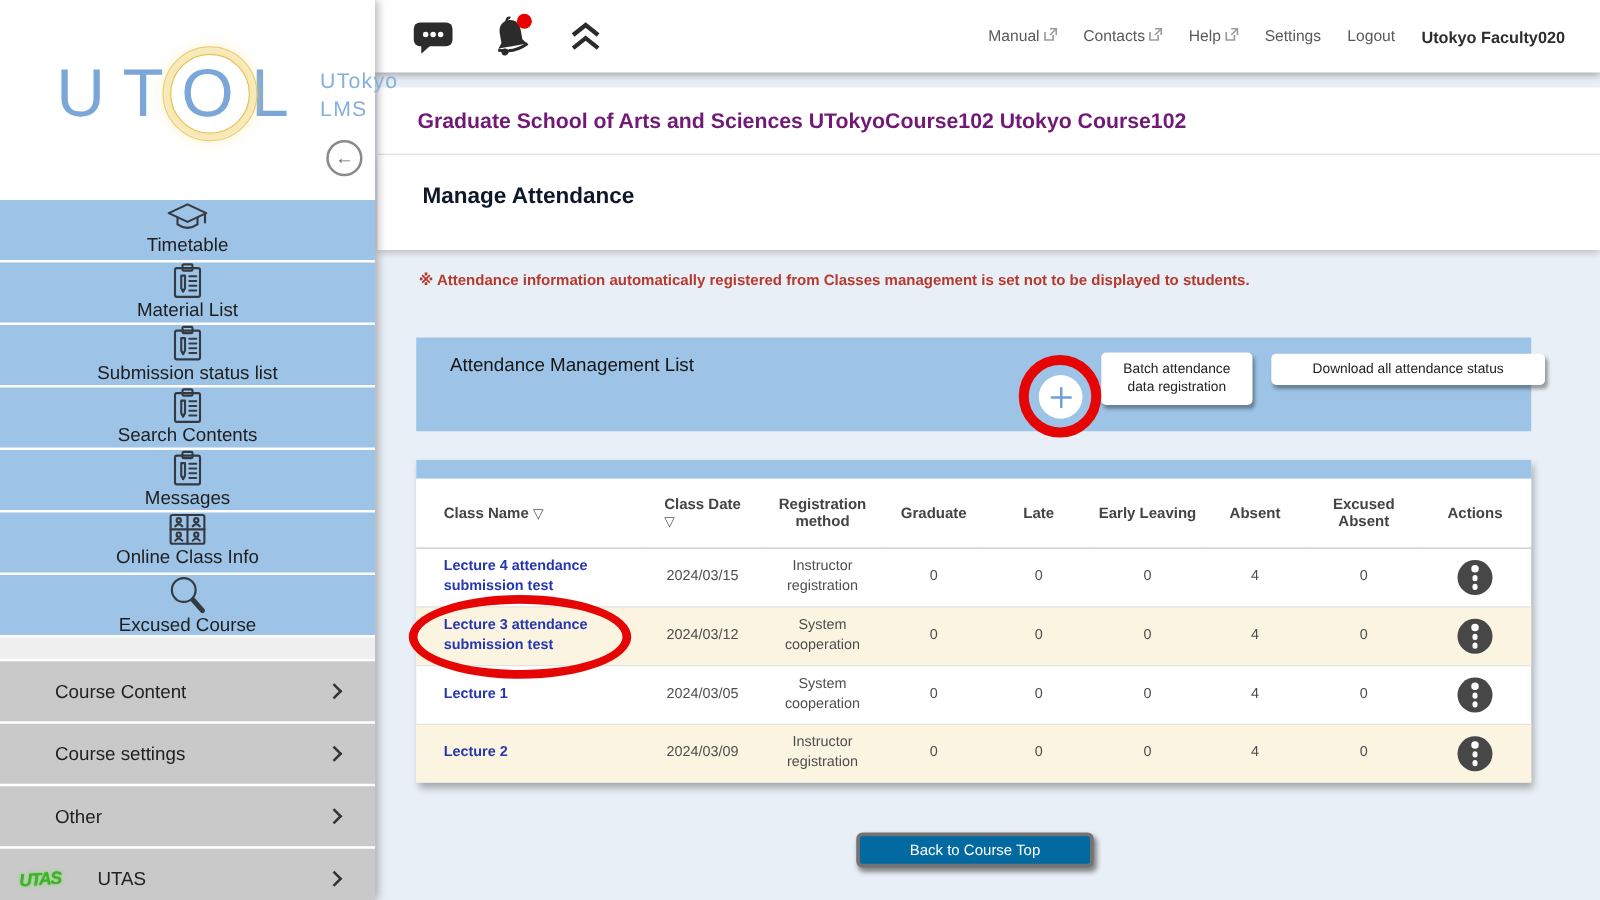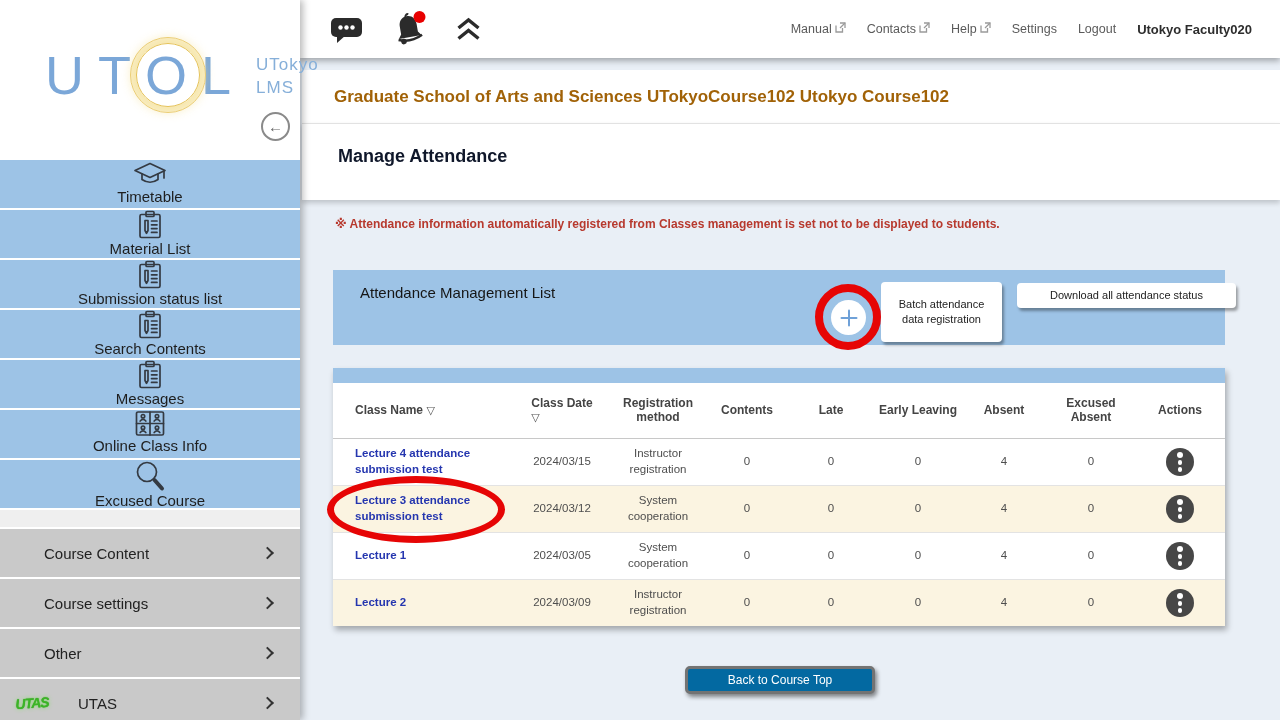--- a/index.html
+++ b/index.html
@@ -75,21 +75,21 @@
   .topbar-right { margin-left:auto; margin-right:28px; display:flex; align-items:center; gap:21px; }
   .tb-link { font-size:12.5px; color:#5a5a5a; cursor:pointer; display:flex; align-items:center; gap:3px; white-space:nowrap; }
   .tb-user { font-size:13px; font-weight:bold; color:#2d2d2d; white-space:nowrap; }
   .ext-icon svg { stroke:#9a9a9a; fill:none; stroke-width:1.3; }
 
   
   .course-card {
     position:absolute; left:302px; top:70px; width:978px; height:53px;
     background:#fff; display:flex; align-items:center; z-index:1;
   }
-  .course-title { margin-left:32px; font-size:17px; font-weight:bold; color:#a16207; }
+  .course-title { margin-left:32px; font-size:17px; font-weight:bold; color:#701a75; }
   .manage-card {
     position:absolute; left:302px; top:123px; width:978px; height:77px;
     background:#fff; border-top:1px solid #E2E2E2; z-index:1;
     box-shadow:0 3px 5px rgba(0,0,0,.18);
   }
   .manage-title { margin:22px 0 0 36px; font-size:18px; font-weight:bold; color:#0f172a; }
 
   .notice {
     position:absolute; left:335px; top:217px; z-index:2;
     font-size:12px; font-weight:bold; color:#B7392E;
@@ -106,21 +106,21 @@
     border:none; border-radius:50%; background:#fff; cursor:pointer;
     display:flex; align-items:center; justify-content:center;
   }
   .add-btn svg { stroke:#6FA1D8; stroke-width:2; fill:none; stroke-linecap:round; }
   .panel-btn {
     position:absolute; background:#fff; border:none; border-radius:4px;
     box-shadow:2px 3px 3px rgba(0,0,0,.35); cursor:pointer;
     font-family:inherit; font-size:11px; color:#222; line-height:1.35;
     text-align:center;
   }
-  .batch-btn { left:548px; top:12px; width:121px; height:60px; padding:4px 6px; }
+  .batch-btn { left:548px; top:12px; width:121px; height:42px; padding:4px 6px; }
   .download-btn { left:684px; top:13px; width:219px; height:25px; padding:2px 8px; }
 
   
   .table-wrap {
     position:absolute; left:333px; top:368px; width:892px; z-index:2;
     background:#fff; box-shadow:2px 4px 6px rgba(0,0,0,.30);
   }
   .table-topbar { height:15px; background:#9DC3E6; }
   table { width:100%; border-collapse:collapse; table-layout:fixed; }
   thead th {
@@ -408,21 +408,21 @@
           <span>Class Name</span>
           <span class="sort-glyph">▽</span>
         </th>
         <th>
           <span class="th-inner">
             <span>Class Date</span><br>
             <span class="sort-glyph">▽</span>
           </span>
         </th>
         <th>Registration method</th>
-        <th>Contents</th>
+        <th>Graduate</th>
         <th>Late</th>
         <th>Early Leaving</th>
         <th>Absent</th>
         <th>Excused Absent</th>
         <th>Actions</th>
       </tr>
     </thead>
     <tbody>
       <tr>
         <td class="td-classname"><a class="class-link">Lecture 4 attendance submission test</a></td>

